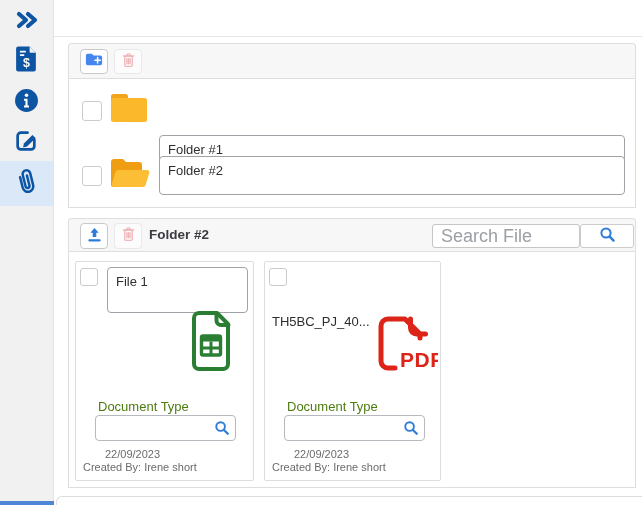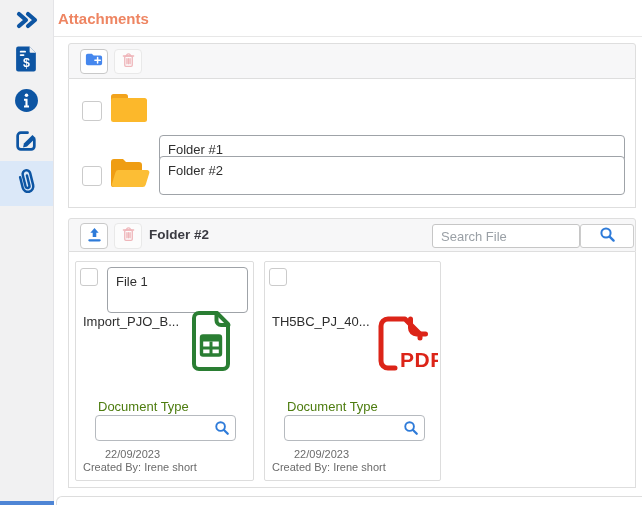--- a/index.html
+++ b/index.html
@@ -39,21 +39,21 @@
   
   #folders-toolbar { top:43px; height:36px; }
   #folders-body { top:79px; height:129px; }
 
   
   #files-toolbar { top:218px; height:34px; }
   #files-body { top:252px; height:236px; }
   .folder-title { position:absolute; left:80px; top:0; line-height:32px; font-size:13.5px;
                   font-weight:bold; color:#3b3b42; }
   .search-input { position:absolute; left:363px; top:5px; width:148px; height:24px;
-                  border:1px solid #c6c6c6; border-radius:3px; padding:8px 8px; font-size:13px;
+                  border:1px solid #c6c6c6; border-radius:3px; padding:8px 8px; font-size:18px;
                   font-family:"Liberation Sans", sans-serif; color:#333; outline:none; }
   .search-input::placeholder { color:#9aa0a6; }
   .search-btn { position:absolute; left:511px; top:5px; width:54px; height:24px; background:#fff;
                 border:1px solid #cccccc; border-radius:3px; display:flex; align-items:center;
                 justify-content:center; cursor:pointer; }
 
   
   .card { position:absolute; top:9px; width:179px; height:220px; background:#fff;
           border:1px solid #ddd; border-radius:2px; }
   .card.c2 { width:177px; }
@@ -122,21 +122,20 @@
         <svg width="25" height="31" viewBox="0 0 24 30">
           <g transform="rotate(-14 12 15)">
             <path d="M7 9.5 V20 a5.2 5.2 0 0 0 10.4 0 V8 a3.7 3.7 0 0 0 -7.4 0 v11.5 a1.9 1.9 0 0 0 3.8 0 V9.5" fill="none" stroke="#0d55a3" stroke-width="2.4" stroke-linecap="round" stroke-linejoin="round"></path>
           </g>
         </svg>
       </span>
     </div>
     <div class="sb-blue-strip"></div>
   </div>
 
-  <div class="page-title">Attachments</div>
   <div class="header-rule"></div>
 
   <div class="toolbar" id="folders-toolbar">
     <div class="tbtn" style="left:11px; top:5px;">
       <span>
         <svg width="18" height="15" viewBox="0 0 20 16">
           <path d="M1 3.5 A2 2 0 0 1 3 1.5 h4.6 l2 2 H17 a2 2 0 0 1 2 2 v7 a2 2 0 0 1 -2 2 H3 a2 2 0 0 1 -2 -2 z" fill="#4587ee"></path>
           <path d="M11 8.8 h6 M14 5.8 v6" stroke="#fff" stroke-width="1.7" stroke-linecap="round"></path>
         </svg>
       </span>
@@ -208,21 +207,20 @@
         </svg>
       </span>
     </div>
   </div>
 
   <div class="panel-body" id="files-body">
 
     <div class="card" style="left:6px;">
       <span class="cb small"></span>
       <textarea class="textbox name-box" readonly="" style="">File 1</textarea>
-      <span class="filename">Import_PJO_B...</span>
       <span class="file-icon" style="left:112px; top:48px;">
         <svg width="46" height="62" viewBox="0 0 46 62">
           <g fill="none" stroke="#2a7e33" stroke-width="4" stroke-linejoin="round" stroke-linecap="round">
             <path d="M29 3 H11 a5 5 0 0 0 -5 5 v46 a5 5 0 0 0 5 5 h24 a5 5 0 0 0 5 -5 V14 z"></path>
             <path d="M28.5 3 v7.5 a4.5 4.5 0 0 0 4.5 4.5 h7.5"></path>
           </g>
           <rect x="13.5" y="26" width="19" height="19" rx="1.5" fill="none" stroke="#2a7e33" stroke-width="3.4"></rect>
           <rect x="13.5" y="26" width="19" height="5.5" fill="#2a7e33"></rect>
           <path d="M13.5 38 h19 M23 31.5 v13.5" stroke="#2a7e33" stroke-width="3"></path>
         </svg>

